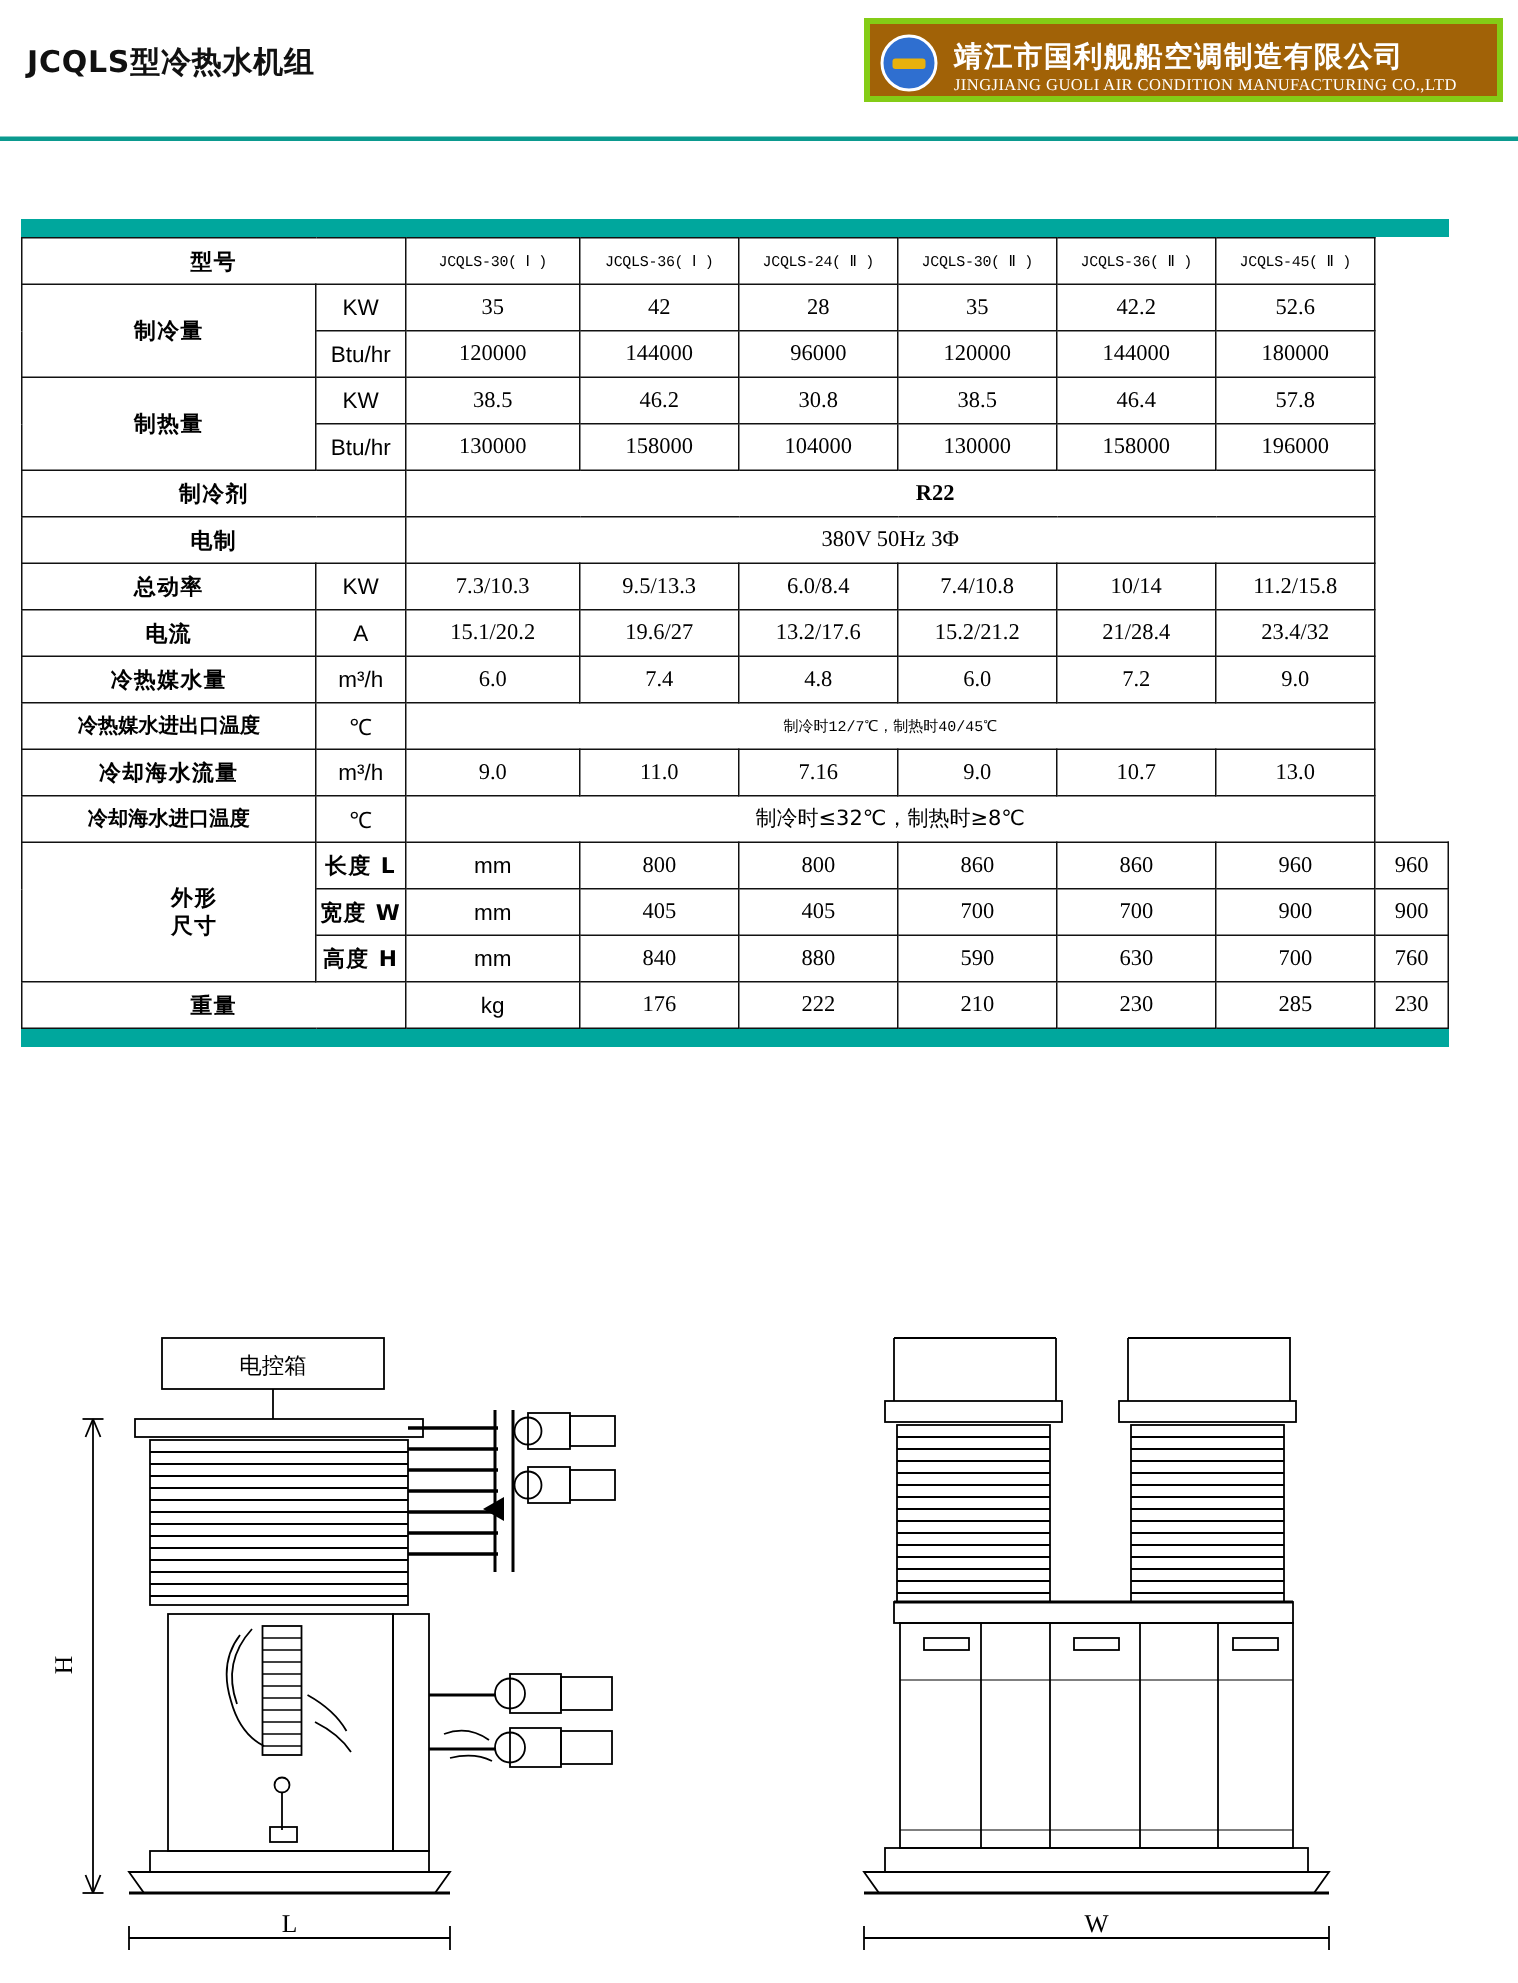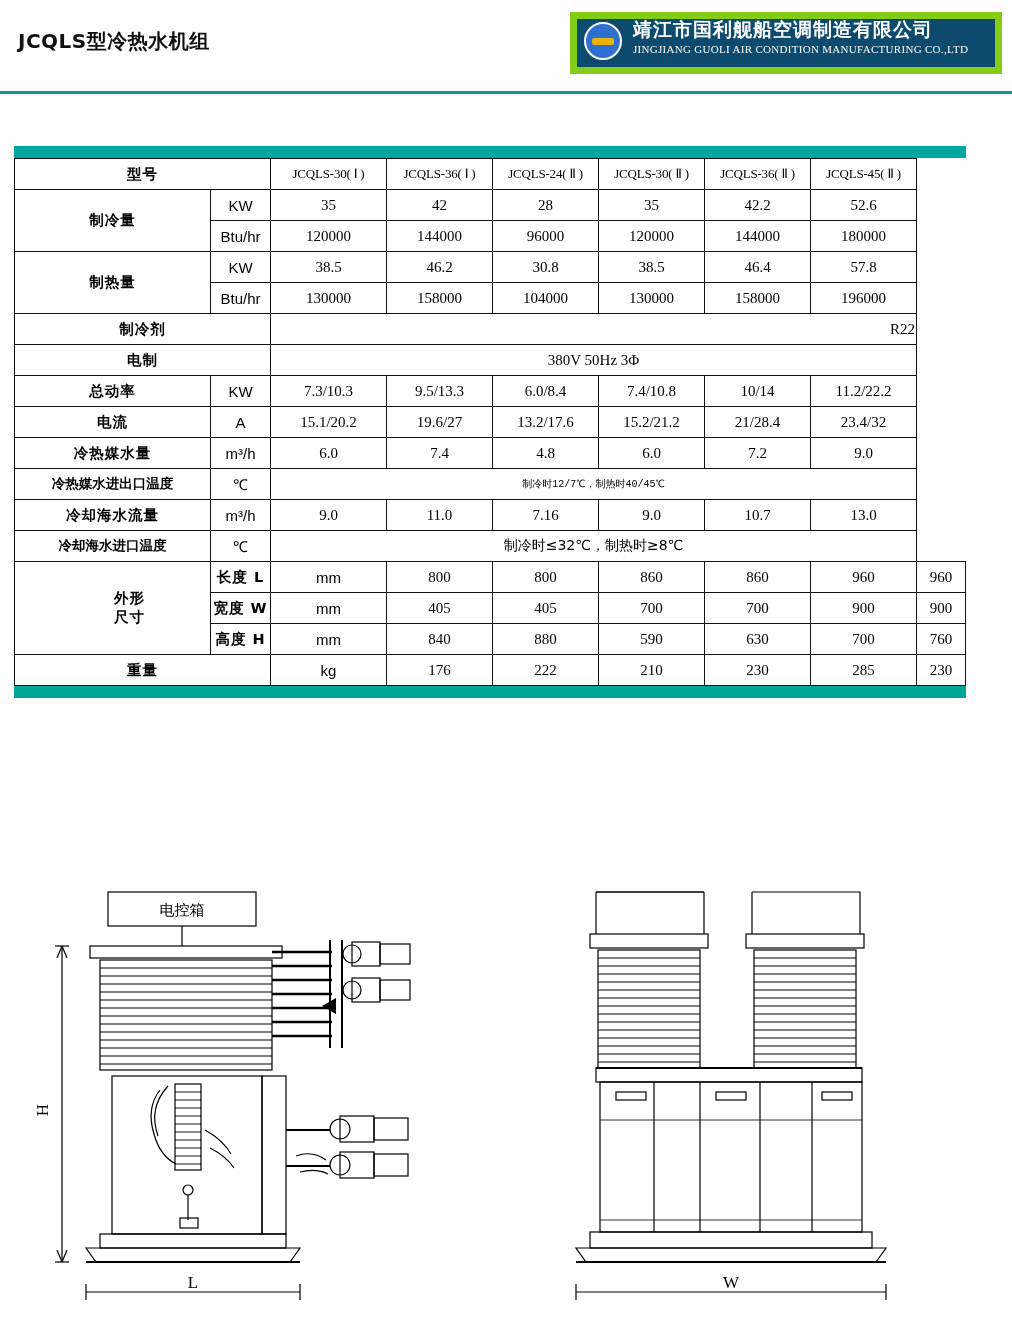--- a/index.html
+++ b/index.html
@@ -32,24 +32,24 @@
     font-size: 20px;
     letter-spacing: 0.5px;
     color: #111;
   }
   .logo-bar {
     position: absolute;
     right: 10px;
     top: 12px;
     width: 418px;
     height: 48px;
-    background: #0c4a6e;
+    background: #a16207;
     display: flex;
-    align-items: flex-start;
-    border: 7px solid #84cc16;
+    align-items: flex-end;
+    border: 4px solid #84cc16;
   }
   .logo-mark {
     width: 44px;
     height: 44px;
     margin-left: 4px;
     flex: 0 0 auto;
     position: relative;
   }
   .logo-mark .circ {
     position: absolute;
@@ -130,22 +130,23 @@
     font-weight: bold;
     text-align: center;
     letter-spacing: 1px;
     margin-top: 24px;
   }
   td.unit {
     font-family: Liberation Sans, sans-serif;
     font-size: 15px;
   }
   td.model {
-    font-size: 13px;
+    font-size: 10px;
     letter-spacing: -0.2px;
+    font-family: Liberation Mono, monospace;
   }
   td.tall { height: 38px; }
 
   
   .drawings {
     position: absolute;
     left: 0;
     top: 880px;
     width: 1012px;
     height: 440px;
@@ -239,37 +240,37 @@
       <td>130000</td>
       <td>158000</td>
       <td>104000</td>
       <td>130000</td>
       <td>158000</td>
       <td>196000</td>
     </tr>
 
     <tr>
       <td class="lbl tall" colspan="2">制冷剂</td>
-      <td class="tall" colspan="6" style="text-align:right; padding-left:61px;">R22</td>
+      <td class="tall" colspan="6" style="text-align:center; padding-left:61px;font-weight:bold;">R22</td>
     </tr>
 
     <tr>
       <td class="lbl tall" colspan="2">电制</td>
       <td class="tall" colspan="6">380V 50Hz 3Φ</td>
     </tr>
 
     <tr>
       <td class="lbl tall">总动率</td>
       <td class="unit tall">KW</td>
       <td class="tall">7.3/10.3</td>
       <td class="tall">9.5/13.3</td>
       <td class="tall">6.0/8.4</td>
       <td class="tall">7.4/10.8</td>
       <td class="tall">10/14</td>
-      <td class="tall">11.2/22.2</td>
+      <td class="tall">11.2/15.8</td>
     </tr>
 
     <tr>
       <td class="lbl tall">电流</td>
       <td class="unit tall">A</td>
       <td class="tall">15.1/20.2</td>
       <td class="tall">19.6/27</td>
       <td class="tall">13.2/17.6</td>
       <td class="tall">15.2/21.2</td>
       <td class="tall">21/28.4</td>

